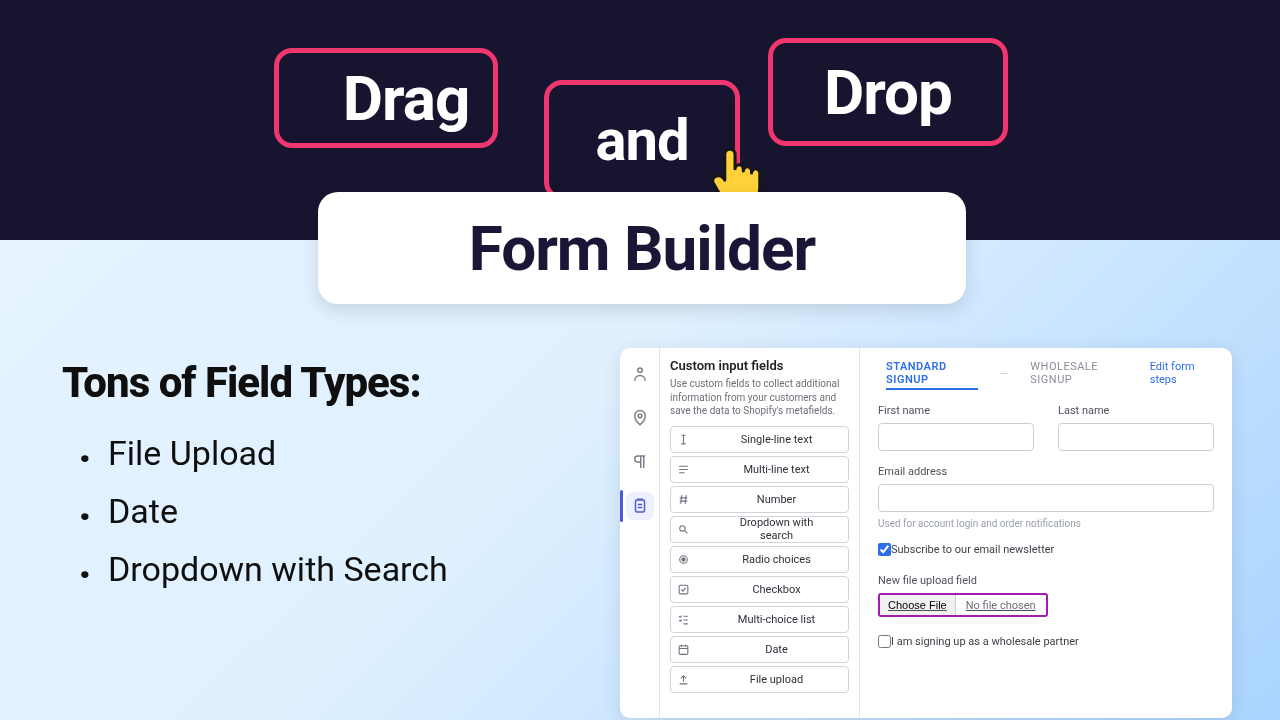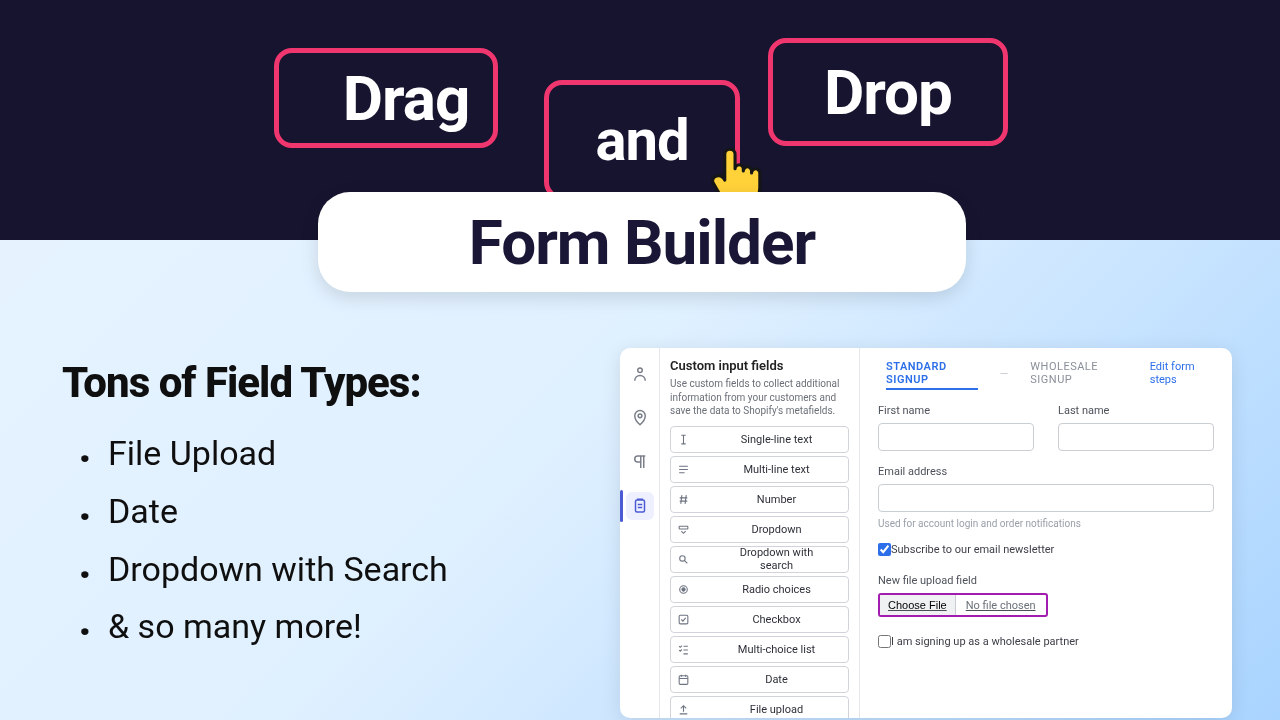--- a/index.html
+++ b/index.html
@@ -6,21 +6,21 @@
   html, body { width: 1280px; height: 720px; font-family: -apple-system, BlinkMacSystemFont, "Segoe UI", Roboto, Helvetica, Arial, sans-serif; overflow: hidden; }
   .page { position: relative; width: 1280px; height: 720px; background: linear-gradient(135deg, #e8f4ff 0%, #dff0ff 50%, #a9d4ff 100%); }
   .dark-banner { position: absolute; top: 0; left: 0; width: 1280px; height: 240px; background: #16142f; }
   
   .hero-box { position: absolute; border: 5px solid #f0366e; border-radius: 18px; background: transparent; display: flex; align-items: center; justify-content: center; }
   .hero-box.drag { left: 274px; top: 48px; width: 224px; height: 100px; padding-left: 40px; }
   .hero-box.and  { left: 544px; top: 80px; width: 196px; height: 120px; }
   .hero-box.drop { left: 768px; top: 38px; width: 240px; height: 108px; }
   .hero-text { color: #ffffff; font-size: 62px; font-weight: 700; letter-spacing: -1px; }
   .hero-text.small { font-size: 58px; }
-  .form-builder-pill { position: absolute; left: 318px; top: 192px; width: 648px; height: 100px; background: #ffffff; border-radius: 32px; box-shadow: 0 6px 18px rgba(0,0,0,0.12); display: flex; align-items: center; justify-content: center; }
+  .form-builder-pill { position: absolute; left: 318px; top: 192px; width: 648px; height: 112px; background: #ffffff; border-radius: 20px; box-shadow: 0 6px 18px rgba(0,0,0,0.12); display: flex; align-items: center; justify-content: center; }
   .form-builder-text { color: #1a1636; font-size: 62px; font-weight: 700; letter-spacing: -1px; }
   
   .cursor-hand { position: absolute; left: 700px; top: 142px; width: 66px; height: 66px; }
   
   .field-types { position: absolute; left: 62px; top: 358px; width: 540px; color: #0f0f0f; }
   .field-types h2 { font-size: 42px; font-weight: 800; letter-spacing: -1px; margin-bottom: 18px; }
   .field-types ul { list-style: none; padding-left: 46px; }
   .field-types li { font-size: 34px; font-weight: 400; line-height: 1.7; position: relative; }
   .field-types li::before { content: "·"; position: absolute; left: -30px; top: -6px; font-size: 46px; font-weight: 700; }
   
@@ -80,21 +80,20 @@
   <div class="form-builder-pill">
     <span class="form-builder-text">Form Builder</span>
   </div>
 
   <div class="field-types">
     <h2>Tons of Field Types:</h2>
     <ul>
       <li>File Upload</li>
       <li>Date</li>
       <li>Dropdown with Search</li>
-      <li>&amp; so many more!</li>
     </ul>
   </div>
 
   <div class="app-panel">
 
     <div class="side-rail">
       <div class="rail-icon">
         <svg viewBox="0 0 24 24" fill="none" stroke="currentColor" stroke-width="2">
             <circle cx="12" cy="7" r="3"></circle>
             <path d="M5 21c0-4 3-7 7-7s7 3 7 7"></path>
@@ -139,29 +138,20 @@
           </span>
         <span class="flabel">Multi-line text</span>
       </div>
       <div class="ftype">
         <span class="ficon">
             <svg viewBox="0 0 24 24" fill="none" stroke="currentColor" stroke-width="2">
               <path d="M5 9h14M5 15h14M9 4L7 20M17 4l-2 16"></path>
             </svg>
           </span>
         <span class="flabel">Number</span>
-      </div>
-      <div class="ftype">
-        <span class="ficon">
-            <svg viewBox="0 0 24 24" fill="none" stroke="currentColor" stroke-width="2">
-              <rect x="4" y="6" width="16" height="5" rx="1"></rect>
-              <path d="M8 15l4 4 4-4"></path>
-            </svg>
-          </span>
-        <span class="flabel">Dropdown</span>
       </div>
       <div class="ftype">
         <span class="ficon">
             <svg viewBox="0 0 24 24" fill="none" stroke="currentColor" stroke-width="2">
               <circle cx="10" cy="10" r="5"></circle>
               <path d="M14 14l5 5"></path>
             </svg>
           </span>
         <span class="flabel">Dropdown with search</span>
       </div>

